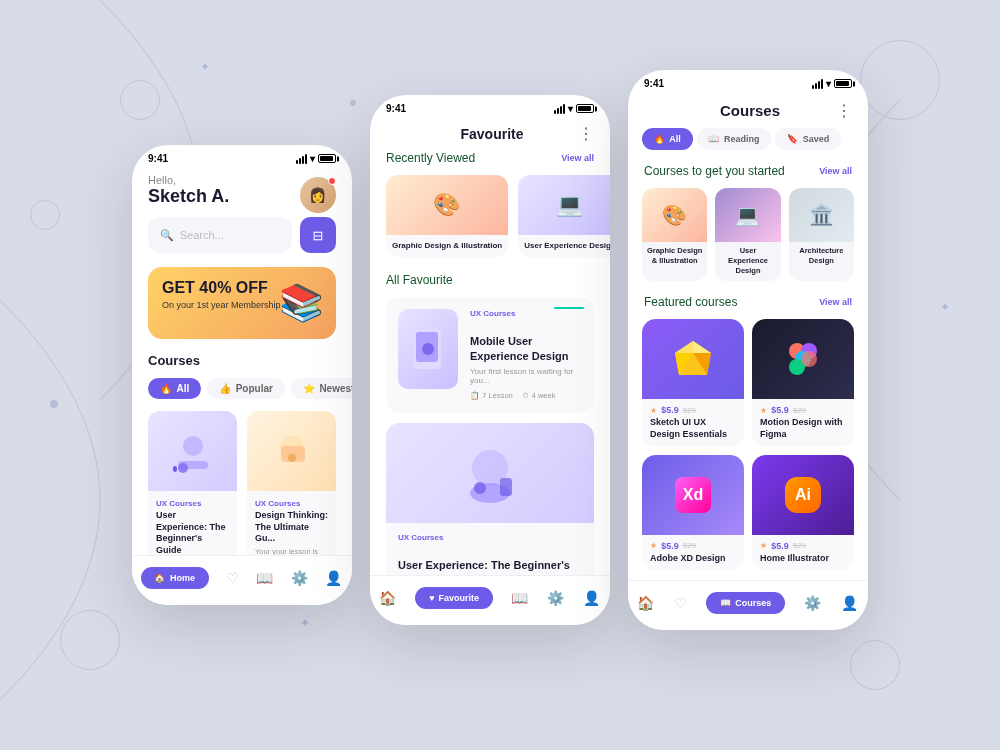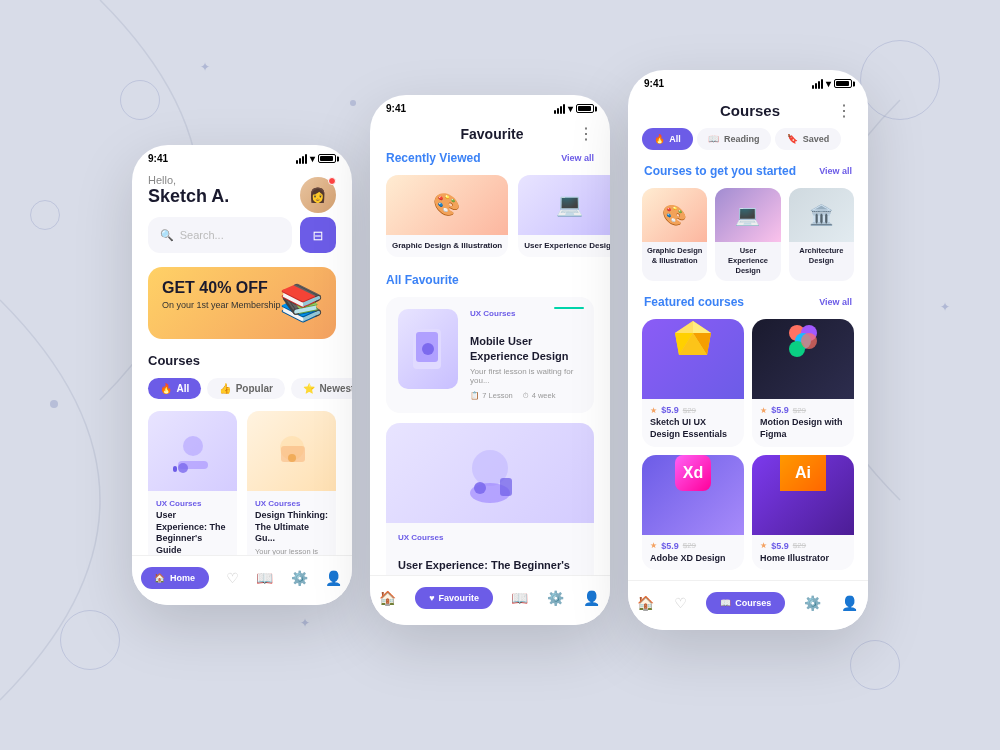--- a/index.html
+++ b/index.html
@@ -341,21 +341,21 @@
     .header-title { font-size: 14px; font-weight: 700; color: #1a1a2e; }
     .menu-dots { font-size: 16px; color: #666; }
 
     .section-header {
       display: flex;
       justify-content: space-between;
       align-items: center;
       padding: 0 16px;
       margin-bottom: 10px;
     }
-    .section-label { font-size: 12px; font-weight: 700; color: #3b82f6; }
+    .section-label { font-size: 12px; font-weight: 400; color: #14532d; }
     .view-all { font-size: 9px; color: #6c5ce7; font-weight: 600; }
 
     .horizontal-scroll {
       display: flex;
       gap: 10px;
       padding: 0 16px;
       overflow-x: auto;
       margin-bottom: 16px;
     }
     .horizontal-scroll::-webkit-scrollbar { display: none; }
@@ -524,21 +524,21 @@
       margin-bottom: 14px;
     }
     .featured-card {
       border-radius: 14px;
       overflow: hidden;
       position: relative;
     }
     .featured-img {
       height: 80px;
       display: flex;
-      align-items: flex-start;
+      align-items: center;
       justify-content: center;
       font-size: 30px;
       position: relative;
     }
     .featured-img-1 { background: linear-gradient(135deg, #8B5CF6, #6c5ce7); }
     .featured-img-2 { background: linear-gradient(135deg, #1a1a2e, #2d2d4e); }
     .featured-img-3 { background: linear-gradient(135deg, #6c5ce7, #a78bfa); }
     .featured-img-4 { background: linear-gradient(135deg, #7c3aed, #4c1d95); }
     .featured-info { background: #f9f9fc; padding: 6px 8px; }
     .featured-price-row { display: flex; align-items: center; gap: 4px; margin-bottom: 2px; }
@@ -578,23 +578,23 @@
       border-radius: 8px;
       display: flex;
       align-items: center;
       justify-content: center;
       font-size: 16px;
       font-weight: 900;
       color: #fff;
     }
     .ai-badge {
       background: linear-gradient(135deg, #ff9900, #ff6600);
-      width: 46px;
+      width: 36px;
       height: 36px;
-      border-radius: 0;
+      border-radius: 12px;
       display: flex;
       align-items: center;
       justify-content: center;
       font-size: 16px;
       font-weight: 900;
       color: #fff;
     }
 
     .progress-green {
       position: absolute;

